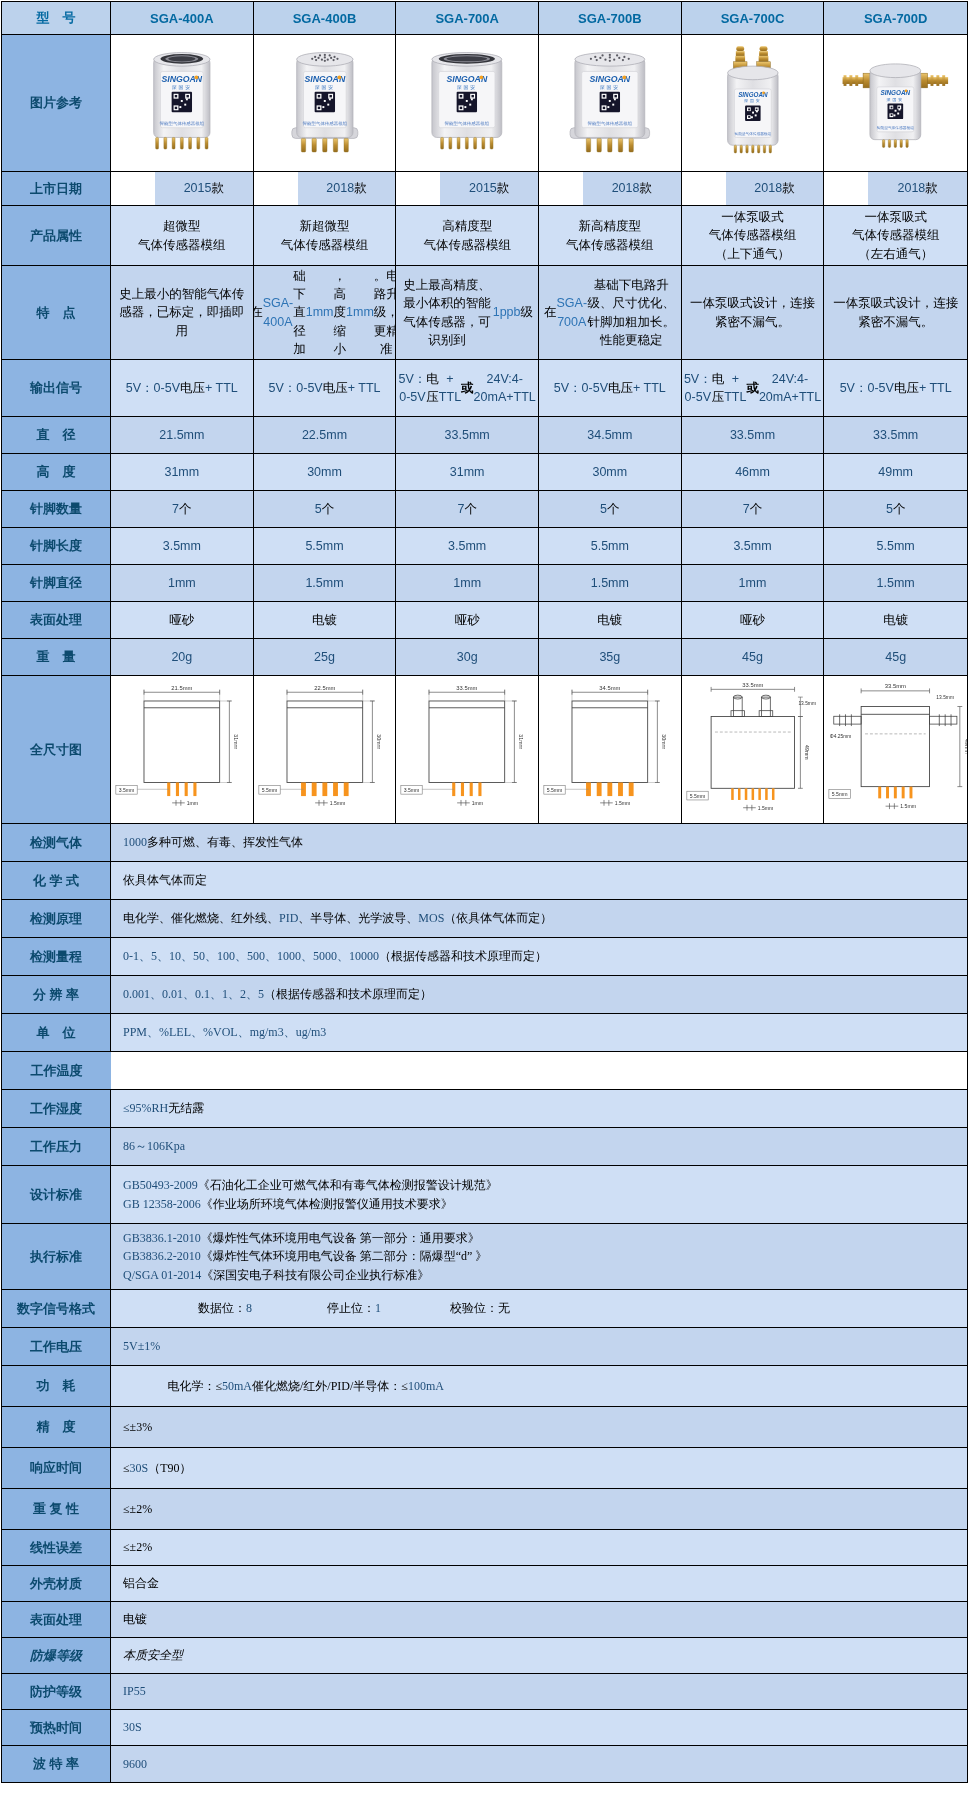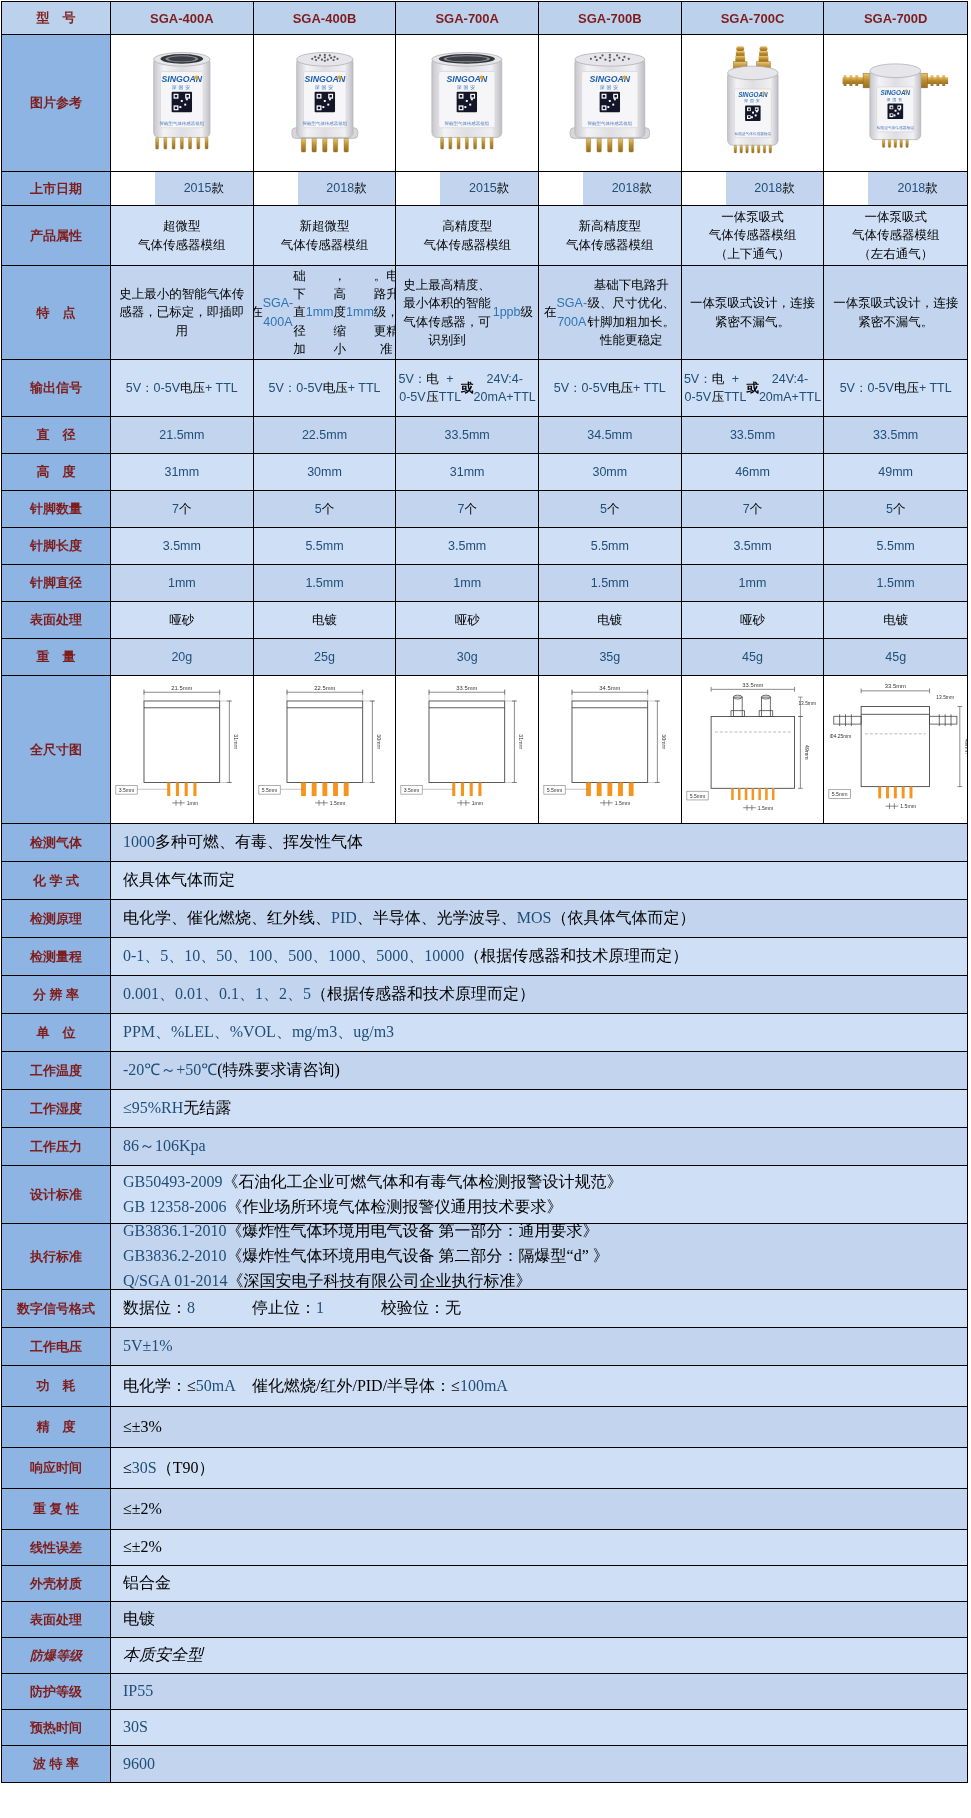--- a/index.html
+++ b/index.html
@@ -5,27 +5,27 @@
   * { box-sizing: border-box; margin: 0; padding: 0; }
   body { background:#fff; font-family:"Liberation Sans", sans-serif; }
   .page { width:971px; height:1818px; background:#fff; padding:1px 3px 5px 1px; }
   .tbl { width:967px; border:1px solid #000; }
   .r { display:grid; grid-template-columns:109px repeat(6,1fr); border-bottom:1px solid #000; }
   .rw { display:grid; grid-template-columns:109px 1fr; border-bottom:1px solid #000; }
   .tbl > :last-child, #wideRows > :last-child { border-bottom:none; }
   .c { border-right:1px solid #000; display:flex; align-items:center; justify-content:center;
        text-align:center; white-space:pre-line; overflow:hidden; }
   .r .c:last-child, .rw .c:last-child { border-right:none; }
-  .lab { background:#8DB4E2; font-weight:bold; font-size:13px; color:#7f1d1d; line-height:1.35; }
-  .head .c { background:#BCD2EC; font-weight:bold; font-size:13px; color:#7f1d1d; }
+  .lab { background:#8DB4E2; font-weight:bold; font-size:13px; color:#0c4a6e; line-height:1.35; }
+  .head .c { background:#BCD2EC; font-weight:bold; font-size:13px; color:#0369a1; }
   .rowA .v { background:#C3D5EE; }
   .rowB .v { background:#CFDFF5; }
   .white .v { background:#fff; }
   .v { font-size:12.5px; color:#000; line-height:1.45; padding:2px 5px; }
-  .val { justify-content:flex-start; text-align:left; padding-left:12px; font-size:16px;
+  .val { justify-content:flex-start; text-align:right; padding-left:12px; font-size:12px;
          font-family:"Liberation Serif", serif; line-height:1.55; }
   .lines { flex-direction:column; align-items:flex-start; justify-content:center; }
   .lat { color:#1F4E79; }
   .lnk { color:#2E74B5; }
   .bd  { font-weight:bold; }
   .it  { display:inline-block; min-width:129px; }
   .img, .fig { padding:0;text-decoration:underline; }
   svg text { font-family:"Liberation Sans", sans-serif; }
 </style>
 </head>
@@ -659,21 +659,20 @@
         <div class="rw rowA" style="height: 38px;">
           <div class="c lab">分 辨 率</div>
           <div class="c v val"><span class="lat">0.001、0.01、0.1、1、2、5</span><span class="">（根据传感器和技术原理而定）</span></div>
         </div>
         <div class="rw rowB" style="height: 38px;">
           <div class="c lab">单　位</div>
           <div class="c v val"><span class="lat">PPM、%LEL、%VOL、mg/m3、ug/m3</span></div>
         </div>
         <div class="rw rowA" style="height: 38px;">
           <div class="c lab">工作温度</div>
-          <div class="c v val"><span class="lat">-20℃～+50℃ </span><span class="">(特殊要求请咨询)</span></div>
         </div>
         <div class="rw rowB" style="height: 38px;">
           <div class="c lab">工作湿度</div>
           <div class="c v val"><span class="lat">≤95%RH </span><span class="">无结露</span></div>
         </div>
         <div class="rw rowA" style="height: 38px;">
           <div class="c lab">工作压力</div>
           <div class="c v val"><span class="lat">86～106Kpa</span></div>
         </div>
         <div class="rw rowB" style="height: 58px;">

